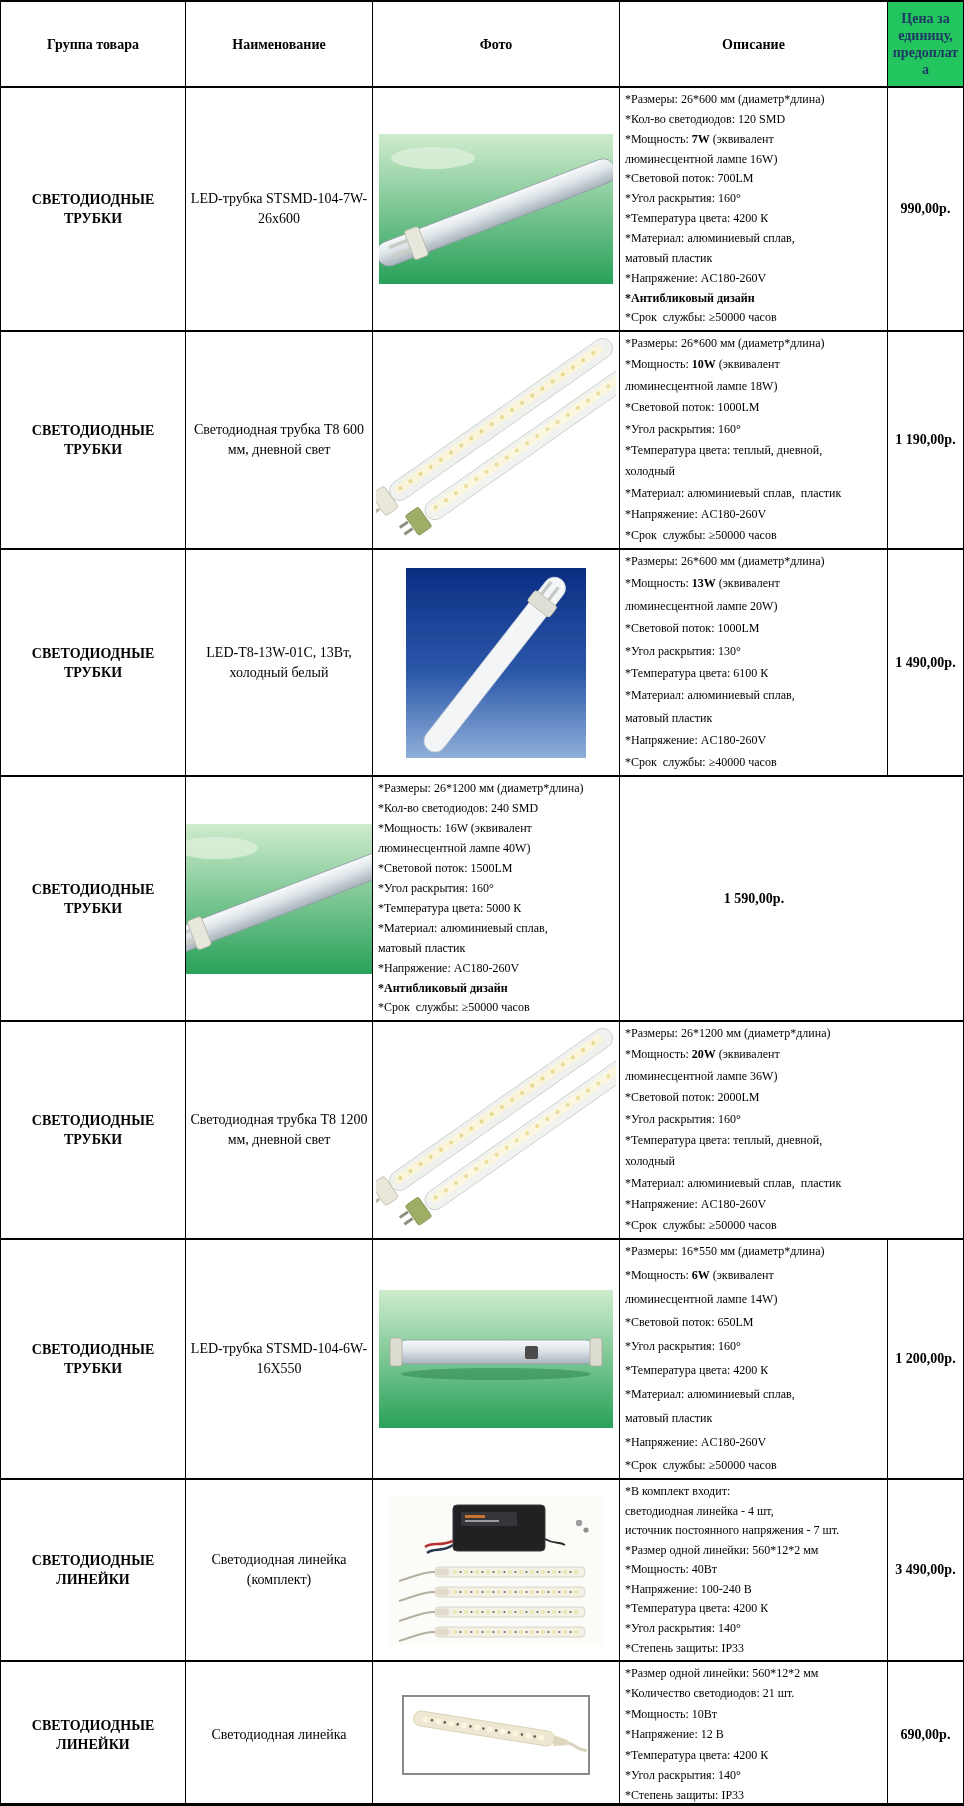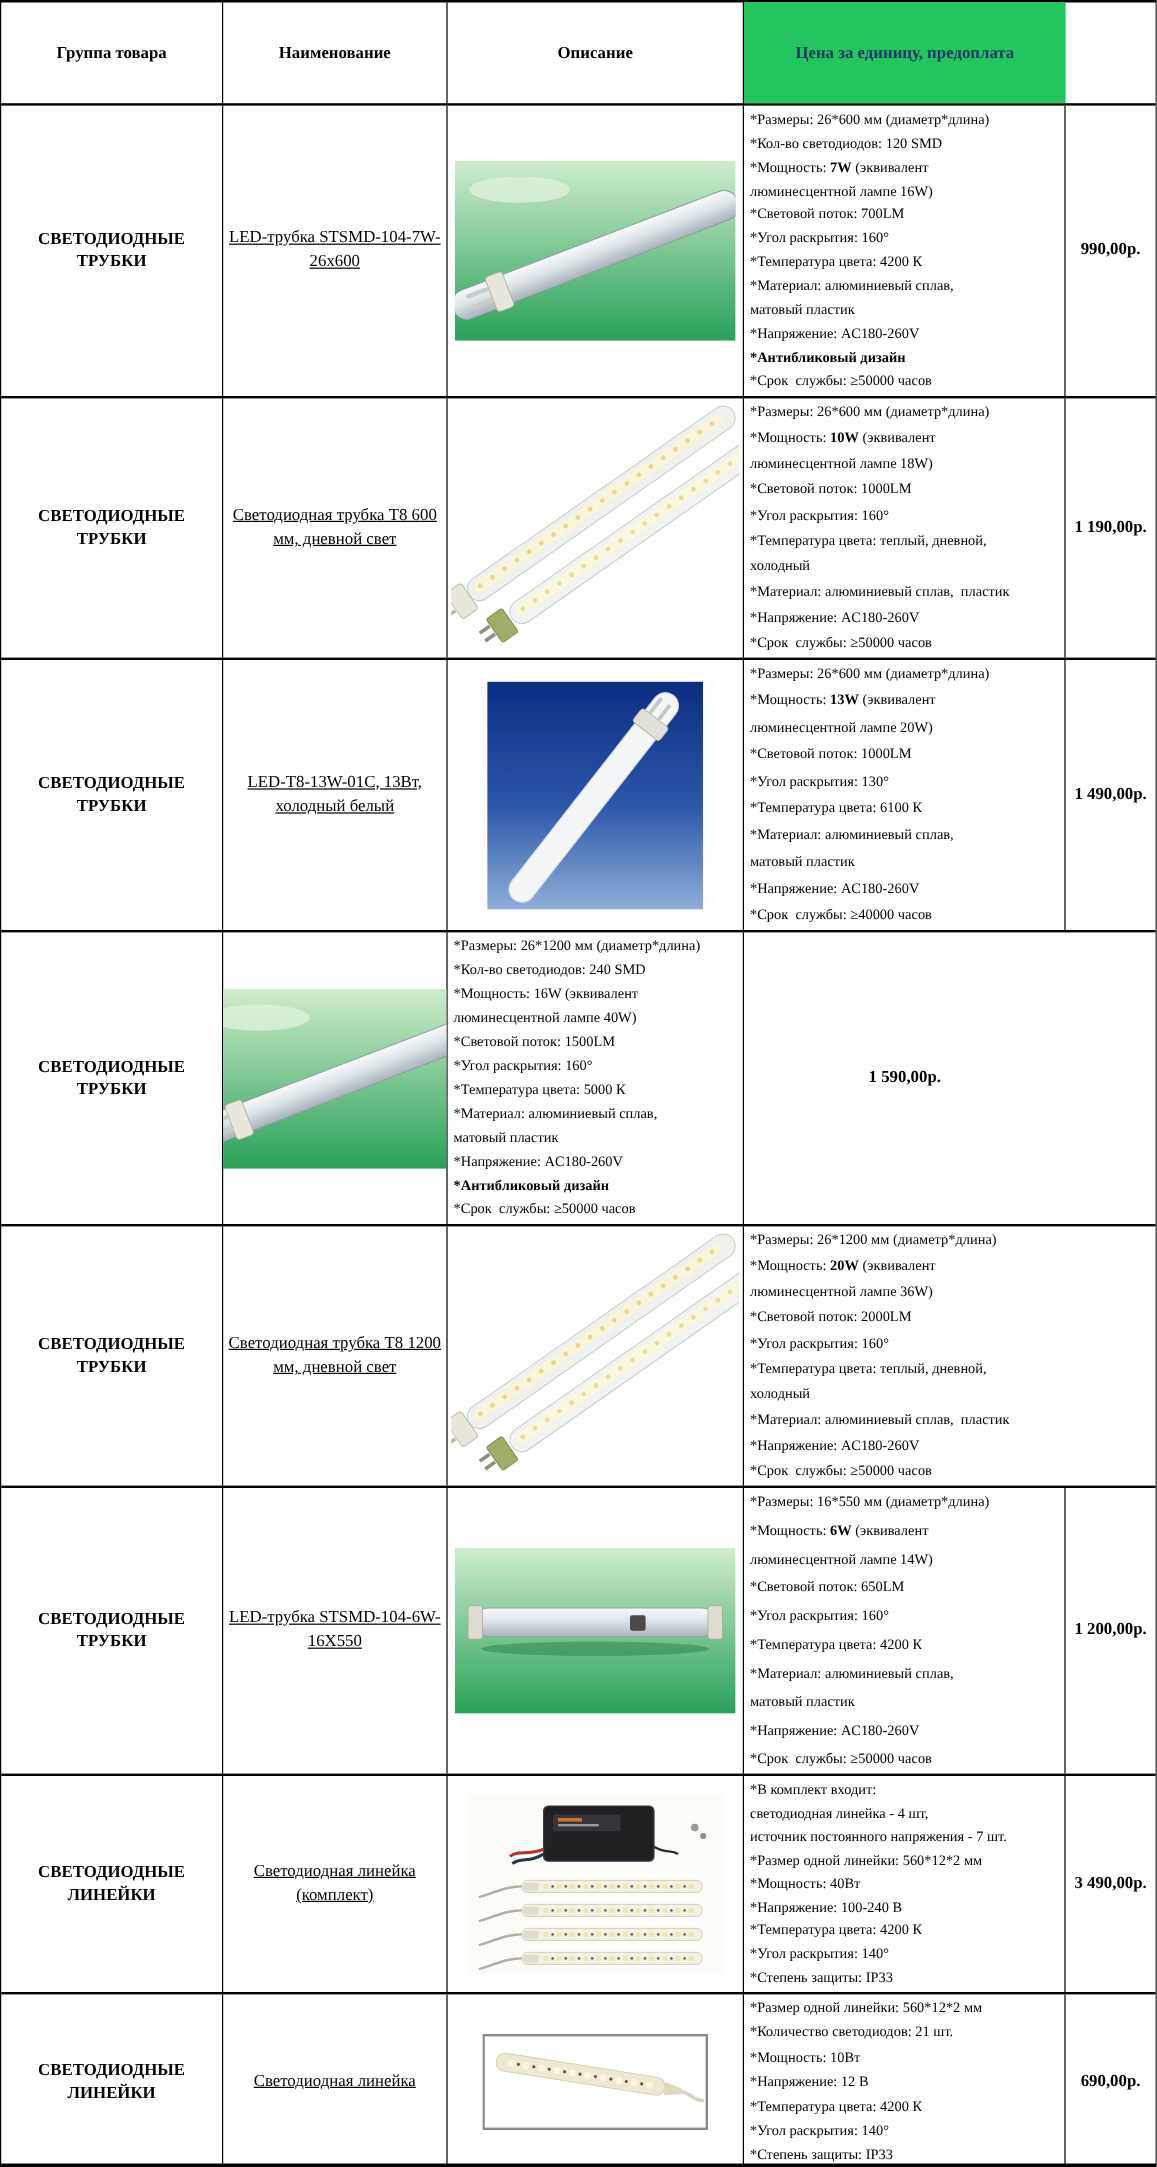--- a/index.html
+++ b/index.html
@@ -27,21 +27,21 @@
     display:flex;align-items:center;justify-content:center;text-align:center;
     font-weight:bold;font-size:14px;line-height:17px;padding:2px 4px;
   }
   .price-h{overflow-wrap:break-word;word-break:break-word;}
   .group-cell{
     display:flex;align-items:center;justify-content:center;text-align:center;
     font-weight:bold;font-size:14px;line-height:19px;padding:0 20px;
   }
   .name-cell{
     display:flex;align-items:center;justify-content:center;text-align:center;
-    font-size:14px;line-height:20px;padding:0 1px;text-decoration:underline;
+    font-size:14px;line-height:20px;padding:0 1px;
   }
   .photo-cell{
     display:flex;align-items:center;justify-content:center;padding:2px;
   }
   .desc-cell{
     display:flex;flex-direction:column;justify-content:space-between;
     font-size:12px;line-height:19.5px;padding:2px 1px 2px 5px;
   }
   .desc-line{white-space:pre;}
   .price-cell{
@@ -50,20 +50,21 @@
   }
   svg{display:block;}
 </style>
 </head>
 <body>
 
 <div class="sheet">
   <div class="row header-row">
     <div class="cell hcell">Группа товара</div>
     <div class="cell hcell">Наименование</div>
+    <div class="cell hcell">Фото</div>
     <div class="cell hcell">Описание</div>
     <div class="cell hcell price-h" id="price-header" style="background: #22c55e; color: rgb(31, 56, 100);">Цена за единицу, предоплата</div>
   </div>
   <div id="table-rows">
       <div class="row" style="height: 244px;">
         <div class="cell group-cell">СВЕТОДИОДНЫЕ ТРУБКИ</div>
         <div class="cell name-cell">
           <div class="name-text">LED-трубка STSMD-104-7W-26x600</div>
         </div>
         <div class="cell photo-cell">

